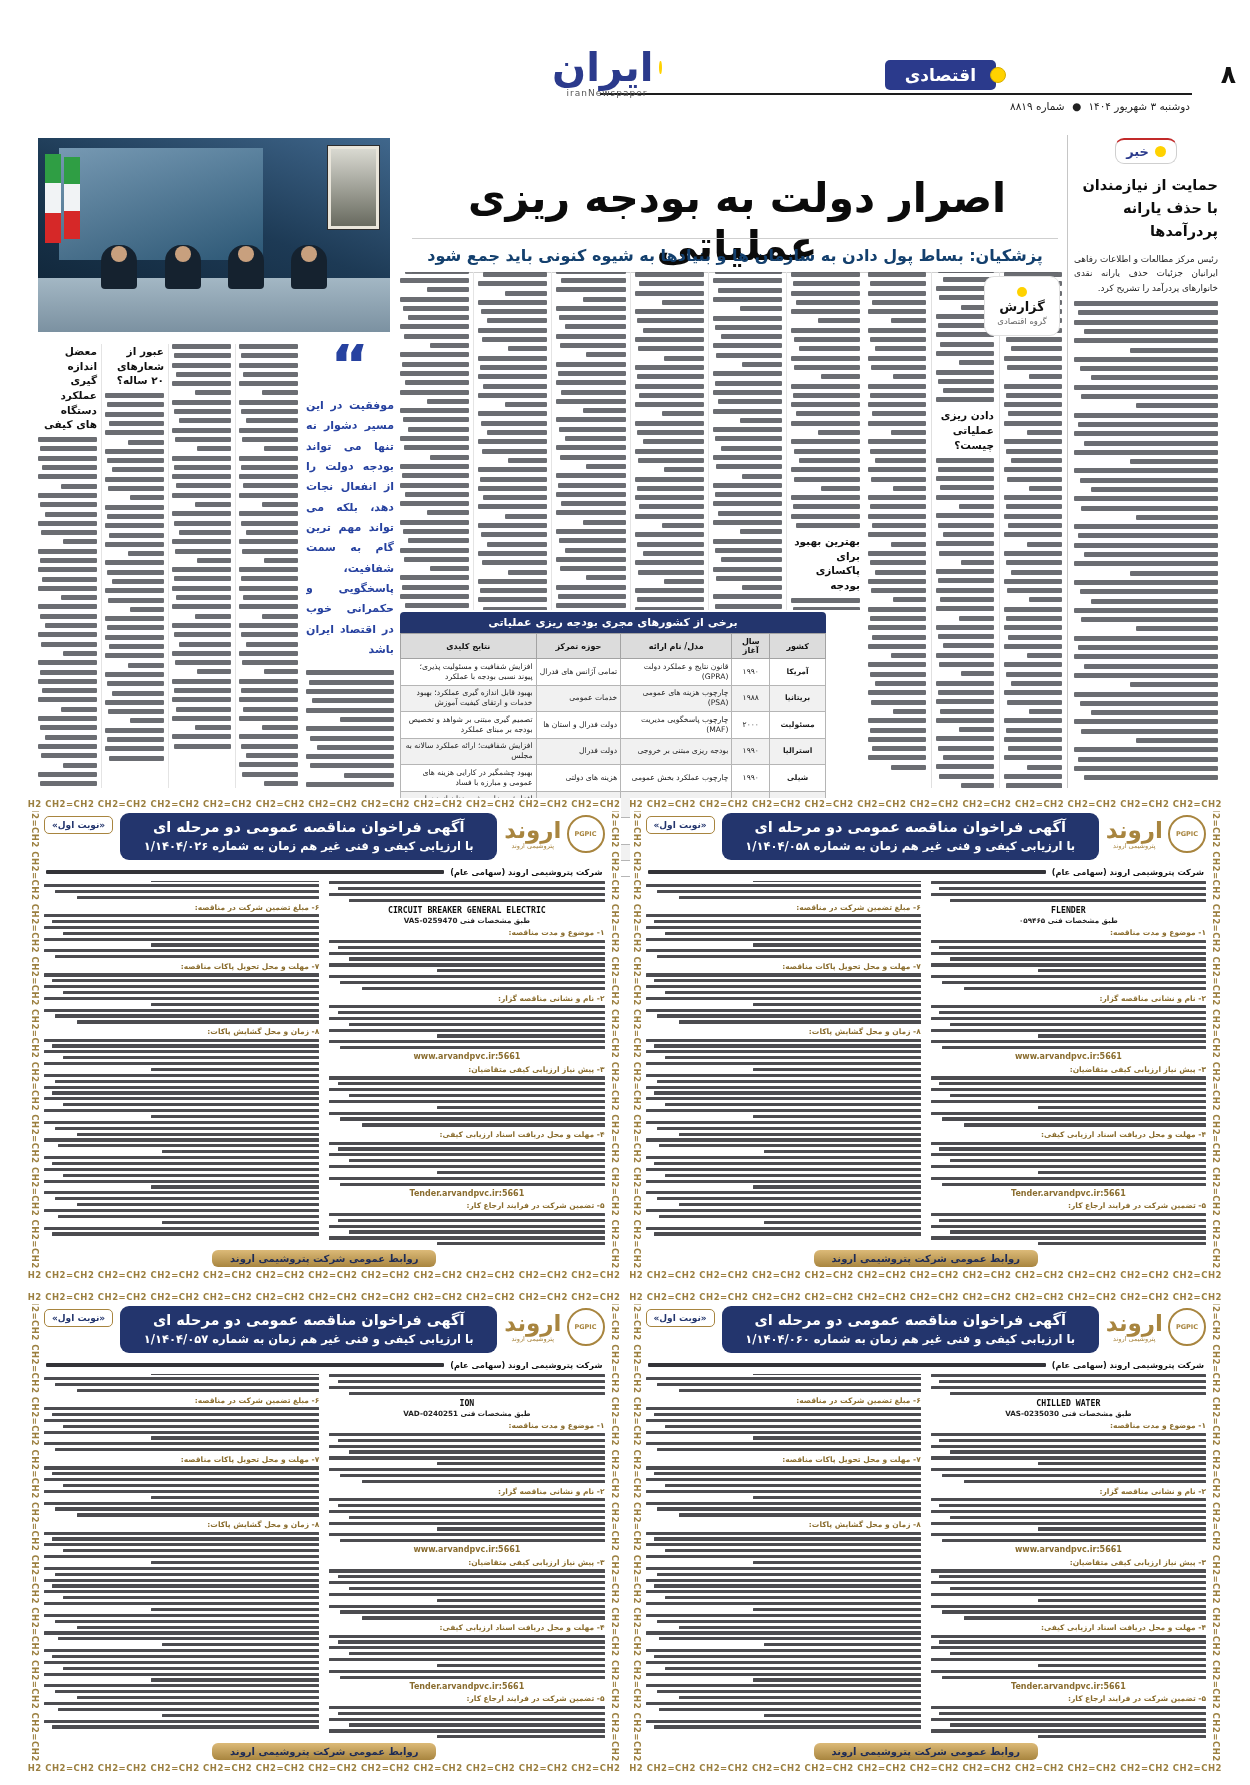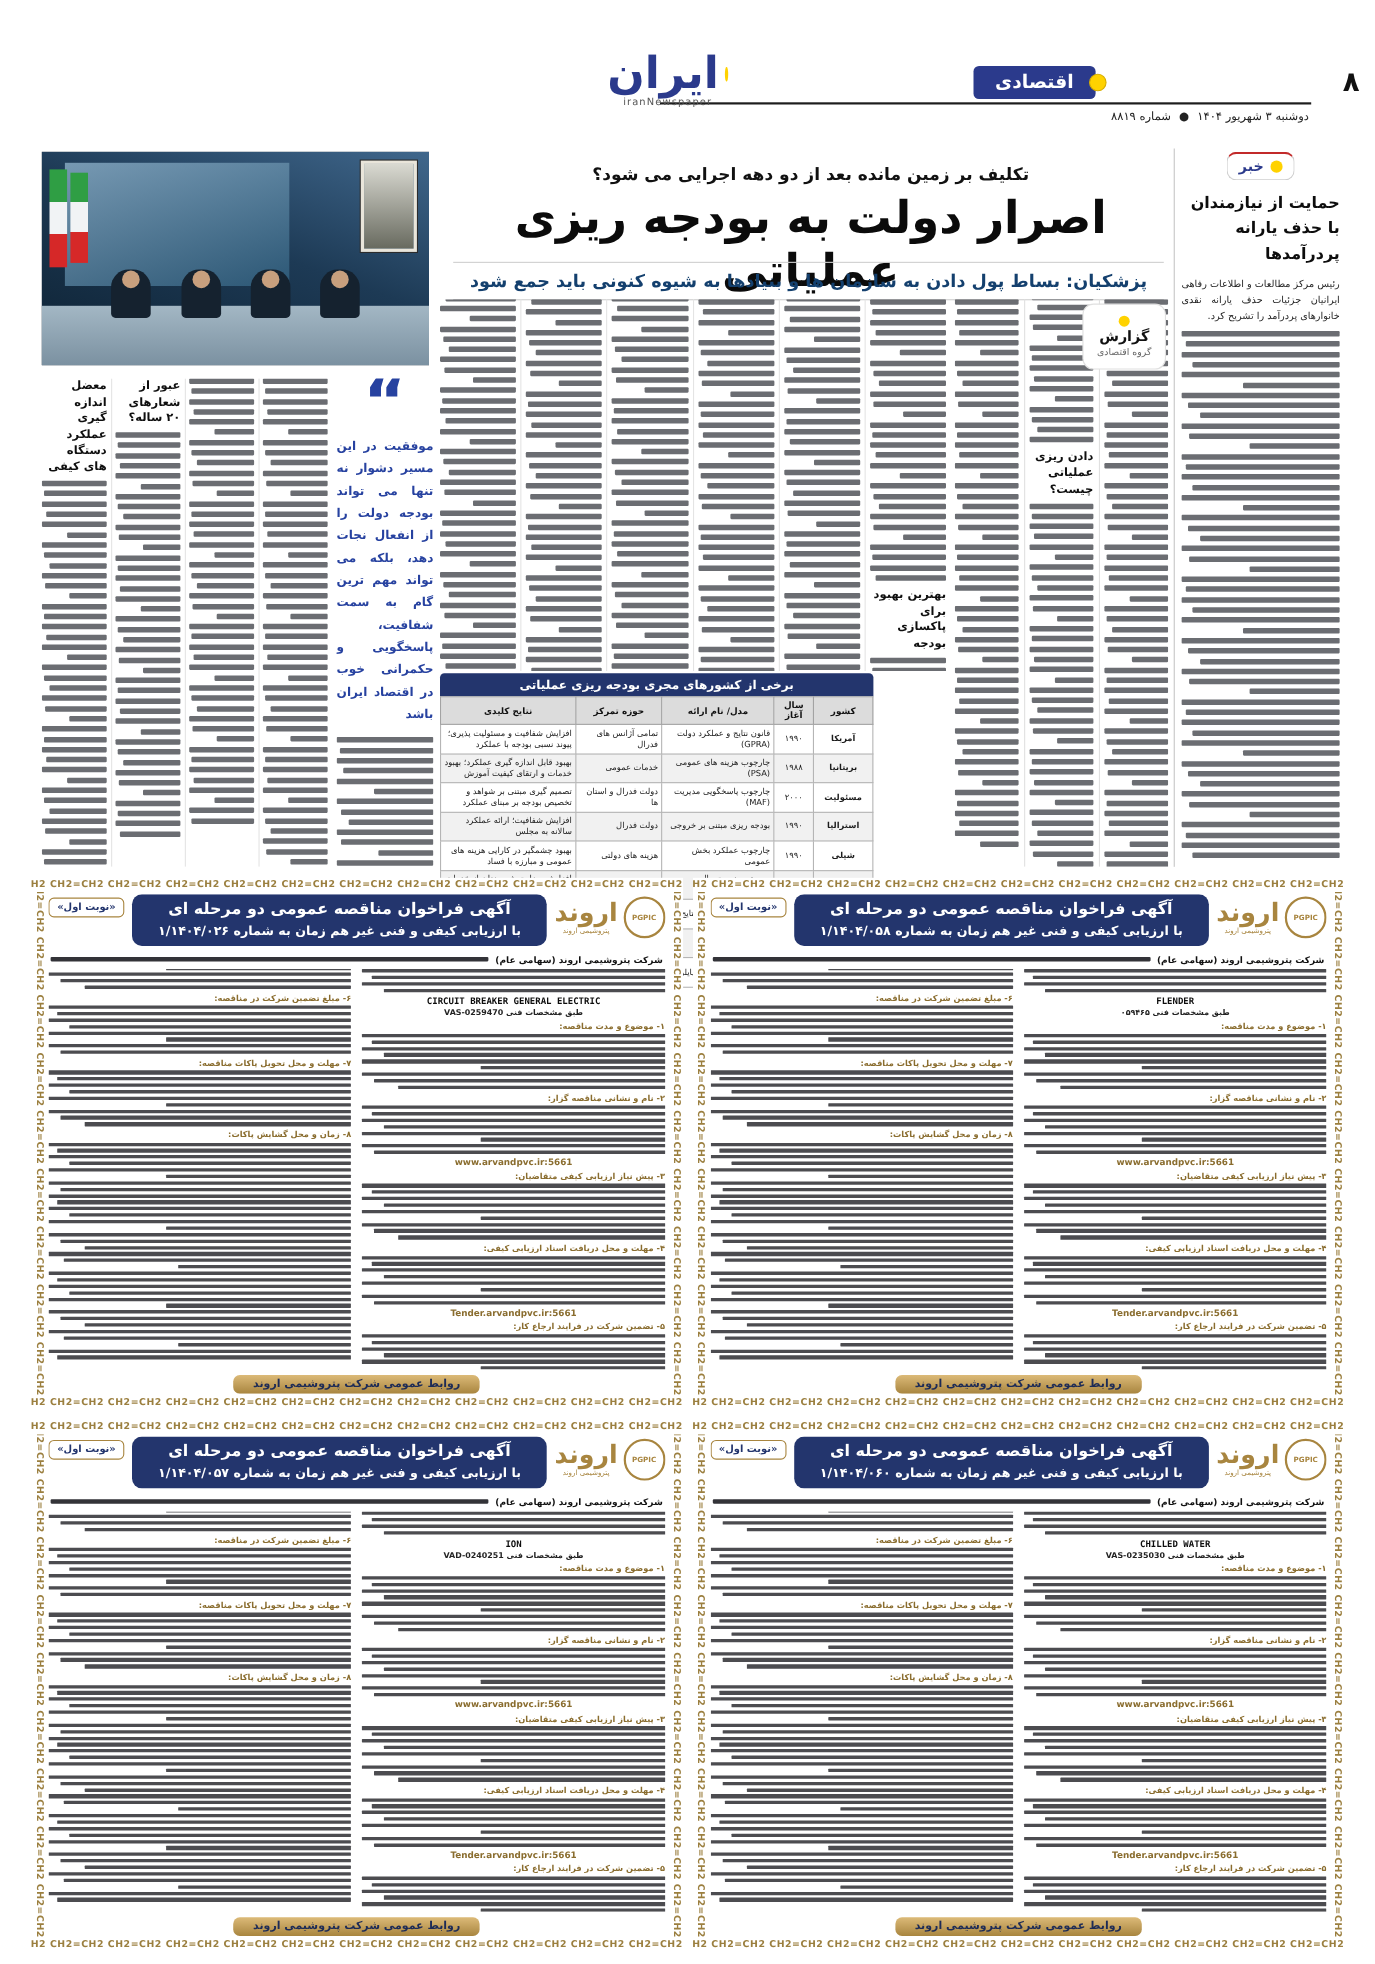--- a/index.html
+++ b/index.html
@@ -63,21 +63,21 @@
   .side-divider{position:absolute;right:182px;top:135px;height:653px;width:1px;background:#c6c6c6;}
   .sidebar{position:absolute;right:32px;top:138px;width:144px;height:650px;overflow:hidden;}
   .news-chip{display:flex;align-items:center;justify-content:center;gap:6px;border:1px solid #cfcfcf;border-radius:9px;
     padding:4px 10px;width:max-content;margin:0 auto 10px;border-top:2px solid #c22a2a;}
   .news-chip-dot{width:11px;height:11px;background:#ffd200;border-radius:50%;}
   .news-chip-label{color:#2b3a8c;font-weight:bold;font-size:13px;}
   .news-title{font-weight:bold;font-size:14.5px;line-height:1.6;margin-bottom:8px;text-align:right;color:#0d0d0d;}
   .news-lead{font-size:8.8px;line-height:1.65;text-align:justify;margin-bottom:6px;color:#222;}
 
   
-  .btable-wrap{position:absolute;left:400px;width:394px;top:612px;}
+  .btable-wrap{position:absolute;left:400px;width:426px;top:612px;}
   .btable-title{background:#23356d;color:#fff;font-weight:bold;font-size:11px;text-align:center;padding:4px 0;border-radius:4px 4px 0 0;}
   .btable{width:100%;border-collapse:collapse;font-size:7.6px;}
   .btable th{background:#dcdcdc;font-weight:bold;padding:3px 2px;border:1px solid #a3a3a3;font-size:8px;color:#111;}
   .btable td{border:1px solid #b5b5b5;padding:2.5px 3px;line-height:1.35;text-align:center;color:#1c1c1c;}
   .btable td:nth-child(n+3){text-align:right;}
   .btable td:first-child{font-weight:bold;}
   .btable tbody tr:nth-child(even){background:#f1f1f1;}
 
   
   .ads{position:absolute;left:28px;right:28px;top:798px;bottom:10px;display:grid;
@@ -149,21 +149,20 @@
         <div class="ph-head"></div>
       </div>
     <div class="ph-person" style="left:54%;">
         <div class="ph-head"></div>
       </div>
     <div class="ph-person" style="left:72%;">
         <div class="ph-head"></div>
       </div>
   </div>
 
-  <div class="kicker">تکلیف بر زمین مانده بعد از دو دهه اجرایی می شود؟</div>
   <div class="headline">اصرار دولت به بودجه ریزی عملیاتی</div>
   <div class="subhead-band">پزشکیان: بساط پول دادن به سازمان ها و بنیادها به شیوه کنونی باید جمع شود</div>
 
   <div class="report-badge">
     <span class="report-dot"></span>
     <span class="report-label">گزارش</span>
     <span class="report-group">گروه اقتصادی</span>
   </div>
 
   <div class="colsA cols">

